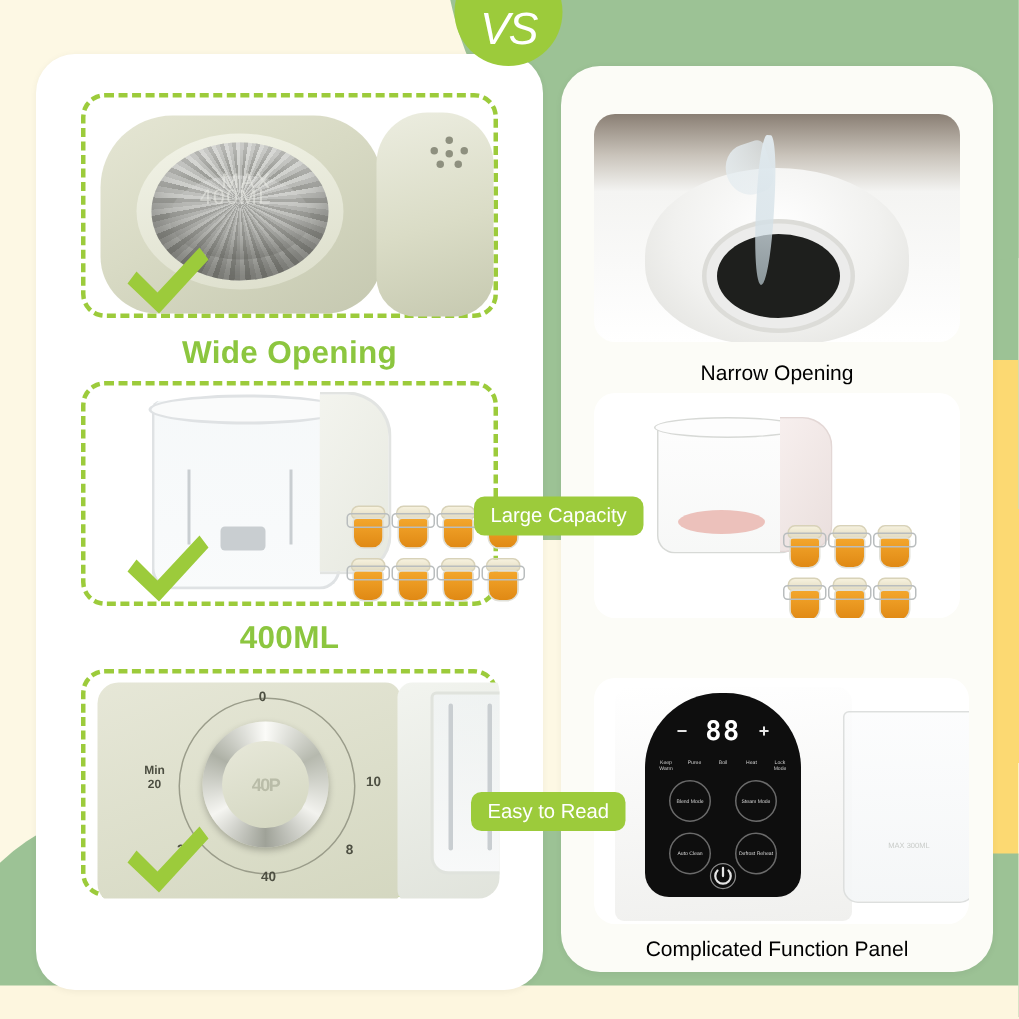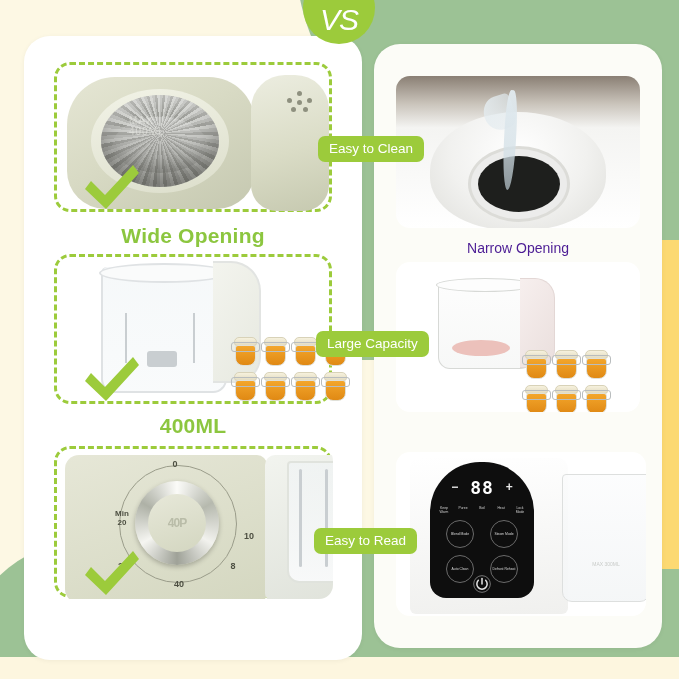--- a/index.html
+++ b/index.html
@@ -77,21 +77,21 @@
   .photo{
     position:absolute;overflow:hidden;
   }
   .caption{
     position:absolute;left:0;width:100%;text-align:center;
   }
   .cap-good{
     color:#8cc63f;font-size:21px;font-weight:bold;letter-spacing:.2px;
   }
   .cap-bad{
-    color:#4c1d95;font-size:14px;font-weight:normal;
+    color:#000000;font-size:14px;font-weight:normal;
   }
   .check{
     position:absolute;left:24px;bottom:-8px;width:62px;height:56px;z-index:8;
   }
 
   
   .tag{
     position:absolute;background:#9ccb3b;color:#fff;border-radius:7px;
     font-size:13.5px;padding:5px 11px 6px 11px;white-space:nowrap;z-index:60;
     font-weight:normal;
@@ -119,23 +119,23 @@
        #b9bab6 0deg 4deg,#9d9e99 4deg 8deg,#cfd0cc 8deg 12deg);
     border-radius:50%;
     box-shadow:inset 0 -16px 22px rgba(60,60,55,.55), inset 0 8px 12px rgba(255,255,255,.35);
   }
   .pot-inner::after{
     content:"";position:absolute;left:12px;top:22px;width:94px;height:56px;
     background:linear-gradient(180deg,rgba(255,255,255,.25),rgba(90,90,85,.35));
     border-radius:50%;
   }
   .pot-max{
-    position:absolute;left:74px;top:52px;width:84px;height:22px;
-    color:#e9eae4;font-size:10px;letter-spacing:1px;opacity:.6;
-    text-align:left;line-height:11px;z-index:4;
+    position:absolute;left:42px;top:52px;width:84px;height:22px;
+    color:#e9eae4;font-size:14px;letter-spacing:1px;opacity:.6;
+    text-align:right;line-height:11px;z-index:4;
   }
   .pot-lid{
     position:absolute;left:196px;top:12px;width:78px;height:136px;
     background:linear-gradient(165deg,#ecede0 0%,#dadcc6 55%,#c6c9b0 100%);
     border-radius:34px 34px 26px 26px;
   }
   .pot-vent{
     position:absolute;left:232px;top:28px;width:26px;height:26px;
   }
   .pot-vent i{
@@ -423,20 +423,21 @@
             <circle cx="12" cy="12" r="10" fill="none" stroke="#8a8a8a" stroke-width="1"></circle>
             <path d="M12 5.5 L12 12" stroke="#e6e6e6" stroke-width="1.8" stroke-linecap="round"></path>
             <path d="M7.6 7.6 A6.2 6.2 0 1 0 16.4 7.6" fill="none" stroke="#e6e6e6" stroke-width="1.8" stroke-linecap="round"></path>
           </svg>
         </div>
 
         <div class="dev-jar">
           <div class="dev-jar-lbl">MAX 300ML</div>
         </div>
       </div>
+      <div class="caption cap-bad" style="top:176px;">Complicated Function Panel</div>
     </div>
   </div>
 
   <div class="panel panel-left">
 
     <div class="row l-row1">
       <div class="dashed-box">
         <div class="photo" style="left:-2px;top:-2px;width:278px;height:150px;overflow:visible;">
           <div class="pot-body"></div>
           <div class="pot-rim"></div>
@@ -522,38 +523,37 @@
     </div>
 
     <div class="row l-row3">
       <div class="dashed-box" style="height:152px;">
         <div class="photo" style="left:-2px;top:-2px;width:278px;height:152px;overflow:hidden;border-radius:14px;">
           <div class="panel-face"></div>
           <div class="panel-face2"></div>
           <div class="dial-scale"></div>
           <div class="dial-knob"></div>
           <div class="dial-logo">40P</div>
-          <div class="tick tick-min" style="left:34px;top:62px;width:28px;margin-left:19px;">
+          <div class="tick tick-min" style="left:34px;top:62px;width:28px;">
             <span>Min</span><br>
             <span>20</span>
           </div>
           <div class="tick" style="left:112px;top:12px;width:16px;">0</div>
-          <div class="tick" style="left:186px;top:84px;width:16px;">10</div>
+          <div class="tick" style="left:186px;top:69px;width:16px;">10</div>
           <div class="tick" style="left:170px;top:114px;width:16px;">8</div>
           <div class="tick" style="left:116px;top:132px;width:16px;">40</div>
           <div class="tick" style="left:60px;top:114px;width:16px;">25</div>
           <div class="pitcher-mini">
             <i style="left:10px;top:6px;height:98px;"></i>
             <i style="left:36px;top:6px;height:98px;"></i>
           </div>
         </div>
         <svg class="check" viewBox="0 0 62 56">
           <path d="M4 28 L10 20 L24 34 L52 4 L58 12 L25 48 Z" fill="#9ccb3b"></path>
         </svg>
       </div>
     </div>
   </div>
 
-  <div class="tag tag-clean">Easy to Clean</div>
   <div class="tag tag-read">Easy to Read</div>
   <div class="tag tag-capacity">Large Capacity</div>
 
 </div>
 
 </body></html>

